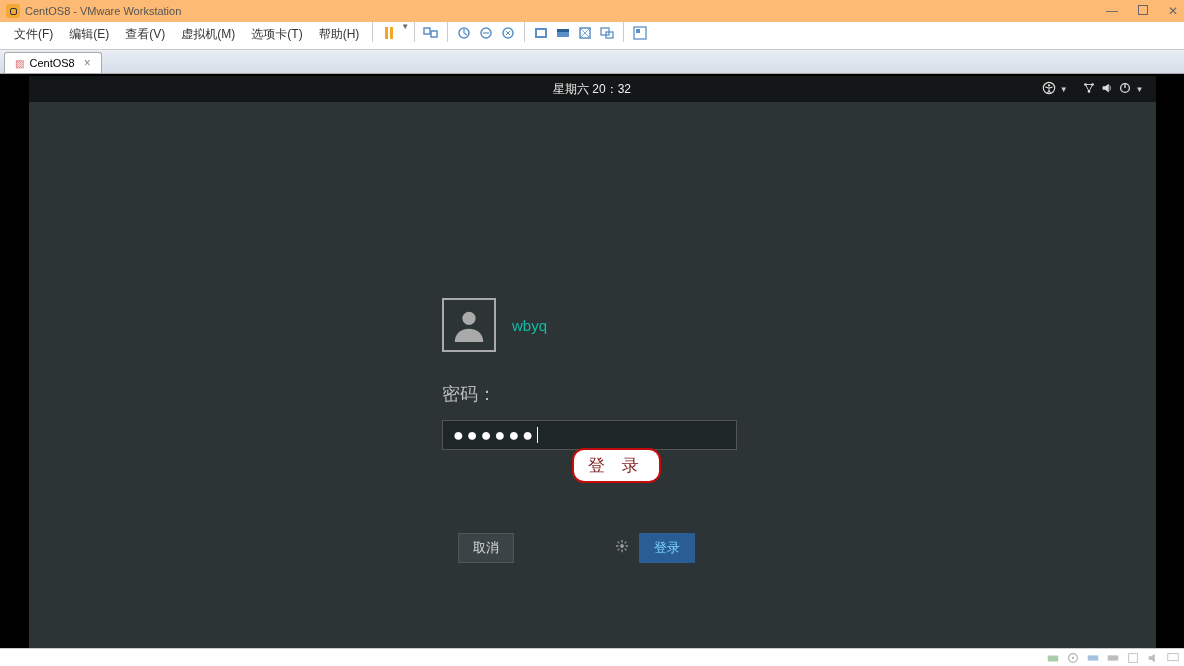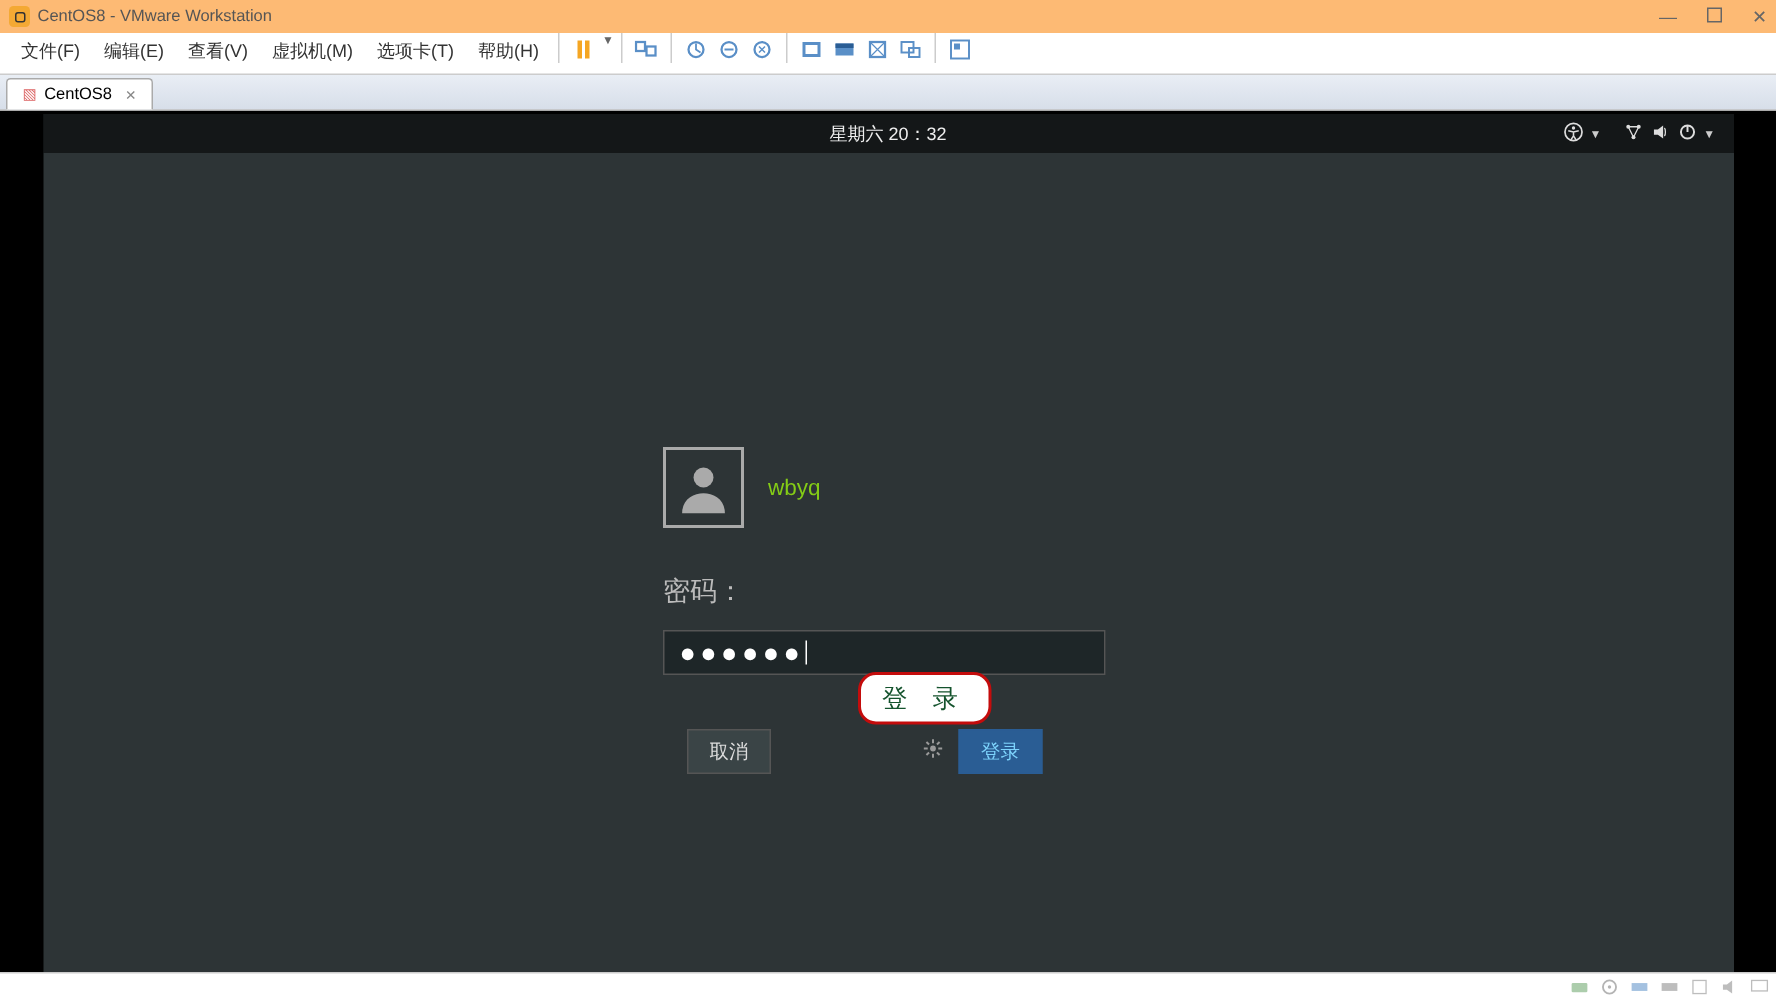--- a/index.html
+++ b/index.html
@@ -39,26 +39,26 @@
 .gnome-right { position: absolute; right: 12px; display: flex; align-items: center; gap: 14px; }
 .gnome-right .grp { display: flex; align-items: center; gap: 4px; }
 .gnome-icon svg { width: 14px; height: 14px; fill: #ddd; }
 .tri { font-size: 8px; color: #ccc; }
 
 
 .login-area { position: absolute; top: 222px; left: 50%; transform: translateX(-50%); width: 300px; color: #ccc; }
 .user-row { display: flex; align-items: center; gap: 16px; }
 .avatar { width: 54px; height: 54px; border: 2px solid #aaa; display: flex; align-items: center; justify-content: center; }
 .avatar svg { width: 38px; height: 38px; fill: #aaa; }
-.username { font-size: 15px; color: #84cc16; }
+.username { font-size: 15px; color: #14b8a6; }
 .pwd-label { margin-top: 30px; font-size: 18px; color: #bbb; }
 .pwd-input { width: 295px; height: 30px; background: #1e2628; border: 1px solid #555; margin-top: 14px; padding: 0 10px; color: #fff; font-size: 18px; letter-spacing: 3px; display: flex; align-items: center; }
 .cursor { width: 1px; height: 16px; background: #fff; display: inline-block; margin-left: 1px; }
-.callout { position: absolute; top: 150px; left: 130px; background: #fff; color: #14532d; border: 2px solid #c40c0c; border-radius: 12px; padding: 4px 14px; font-size: 17px; font-weight: 500; letter-spacing: 6px; }
-.btn-row { display: flex; justify-content: space-between; align-items: center; margin-top: 36px; width: 253px; padding-left: 16px; }
+.callout { position: absolute; top: 150px; left: 130px; background: #fff; color: #7f1d1d; border: 2px solid #c40c0c; border-radius: 12px; padding: 4px 14px; font-size: 17px; font-weight: 500; letter-spacing: 6px; }
+.btn-row { display: flex; justify-content: space-between; align-items: center; margin-top: 83px; width: 253px; padding-left: 16px; }
 .btn { padding: 5px 14px; font-size: 13px; background: #3a4446; border: 1px solid #555; color: #ddd; cursor: pointer; }
 .btn.primary { background: #2a5d94; border-color: #2a5d94; color: #7dd3fc; }
 .btn-group { display: flex; align-items: center; gap: 10px; }
 .gear-small svg { width: 14px; height: 14px; fill: #999; }
 
 
 .statusbar { height: 18px; background: #fff; border-top: 1px solid #ccc; display: flex; align-items: center; font-size: 11px; padding: 0 4px; }
 .statusbar .st-left { color: #333; }
 .statusbar .st-left .red { color: #c00; }
 .statusbar .st-right { margin-left: auto; display: flex; gap: 6px; align-items: center; }

